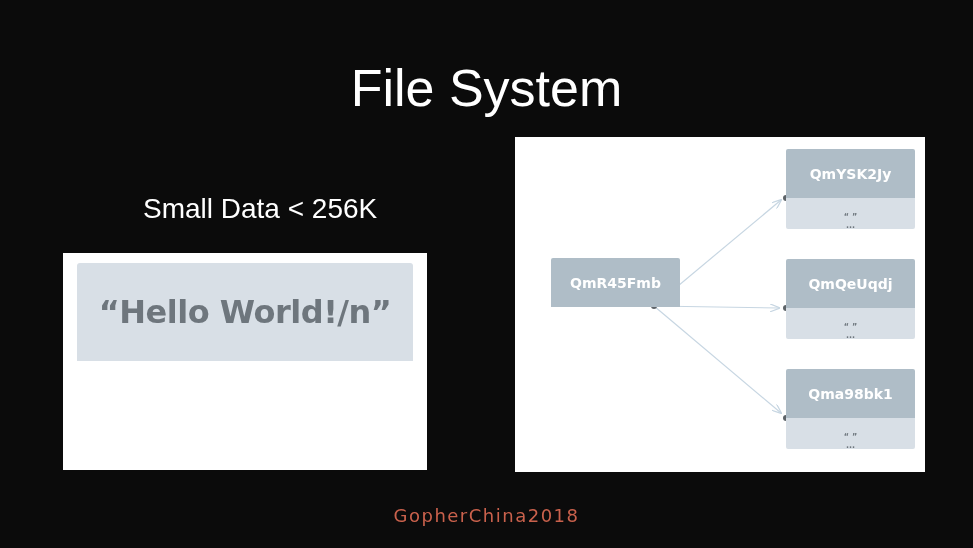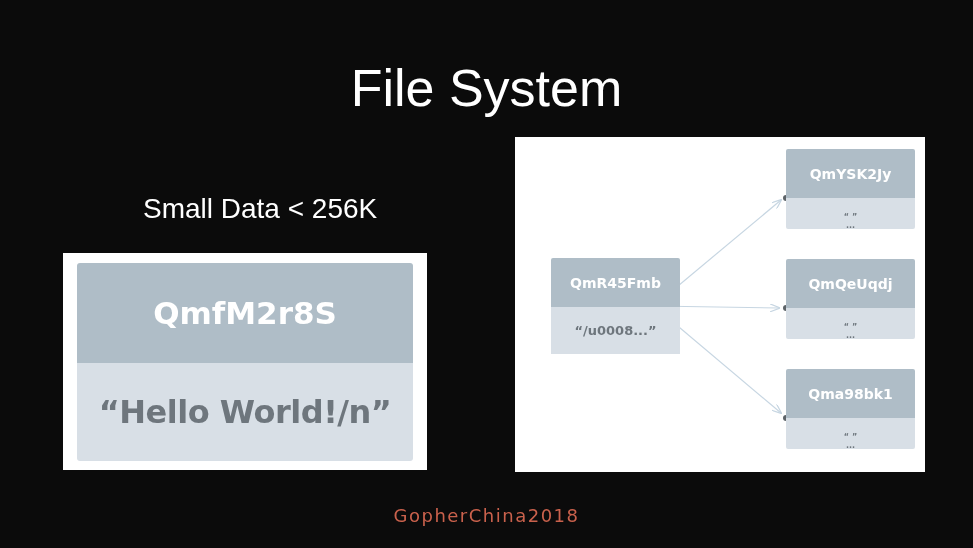--- a/index.html
+++ b/index.html
@@ -72,21 +72,20 @@
   </style>
 </head>
 <body>
 
 <div class="title">File System</div>
 
 <div class="subtitle">Small Data &lt; 256K</div>
 
 <div class="panel-left">
   <div class="big-node">
-    <div class="head">QmfM2r8S</div>
     <div class="body">“Hello World!/n”</div>
   </div>
 </div>
 
 <div class="panel-right">
   <svg class="edges" width="410" height="335">
     <defs>
       <marker id="arrow" markerWidth="10" markerHeight="8" refX="9" refY="4" orient="auto" markerUnits="userSpaceOnUse">
         <path d="M0,0 L10,4 L0,8" fill="none" stroke="#c7d6e2" stroke-width="1.2"></path>
       </marker>
@@ -95,21 +94,20 @@
     <line x1="139" y1="169" x2="264" y2="171" stroke="#c7d6e2" stroke-width="1.2" marker-end="url(#arrow)"></line>
     <line x1="139" y1="169" x2="266" y2="276" stroke="#c7d6e2" stroke-width="1.2" marker-end="url(#arrow)"></line>
     <circle cx="139" cy="169" r="3" fill="#5d6368"></circle>
     <circle cx="271" cy="61" r="3" fill="#5d6368"></circle>
     <circle cx="271" cy="171" r="3" fill="#5d6368"></circle>
     <circle cx="271" cy="281" r="3" fill="#5d6368"></circle>
   </svg>
 
   <div class="node" style="left:9px; top:121px; width:129px; height:109px;margin-left:27px;">
     <div class="head">QmR45Fmb</div>
-    <div class="body">“/u0008...”</div>
   </div>
 
   <div class="node" style="left:271px; top:12px;">
     <div class="head">QmYSK2Jy</div>
     <div class="body tiny" style="white-space:pre;">“ ”
 ...</div>
   </div>
 
   <div class="node" style="left:271px; top:122px;">
     <div class="head">QmQeUqdj</div>

